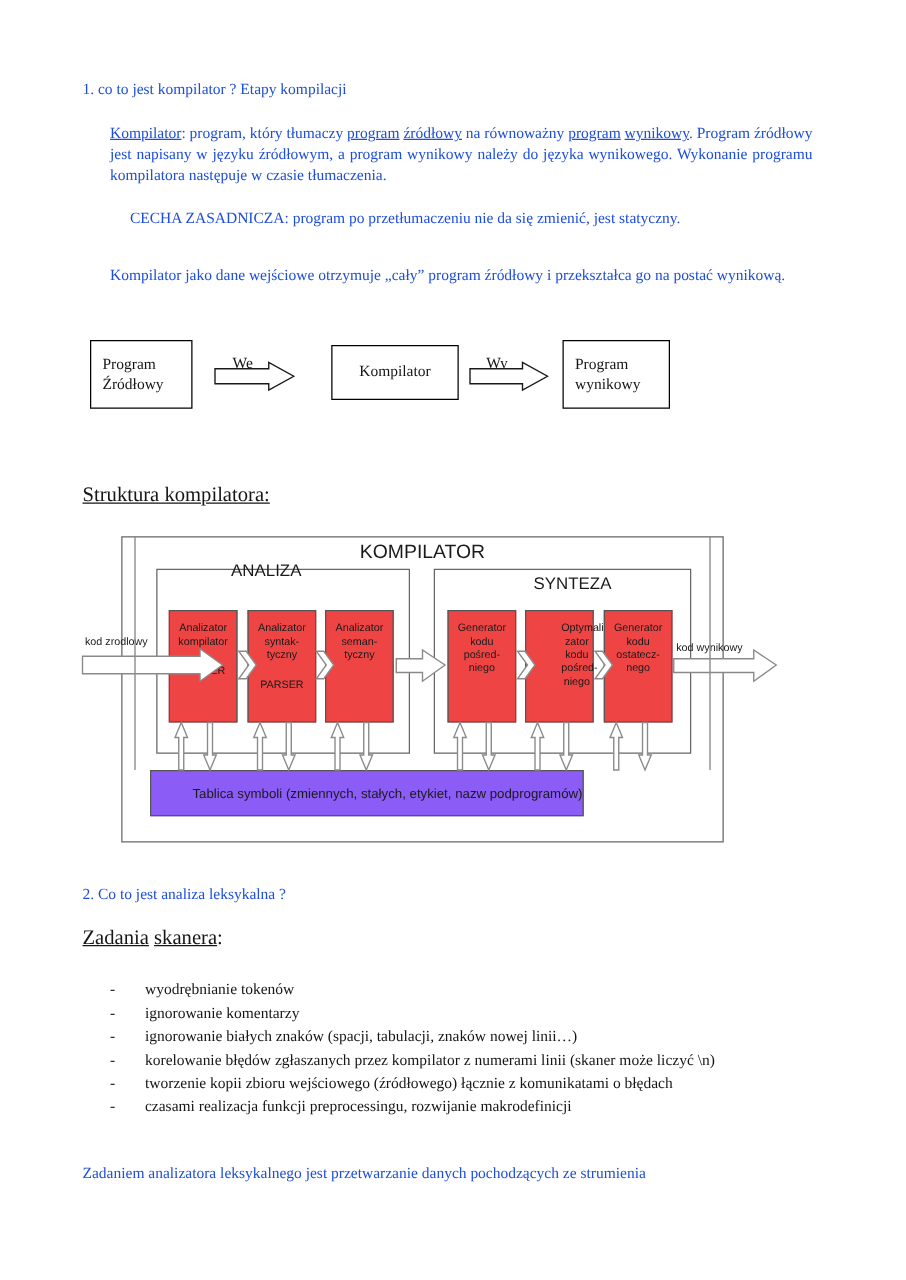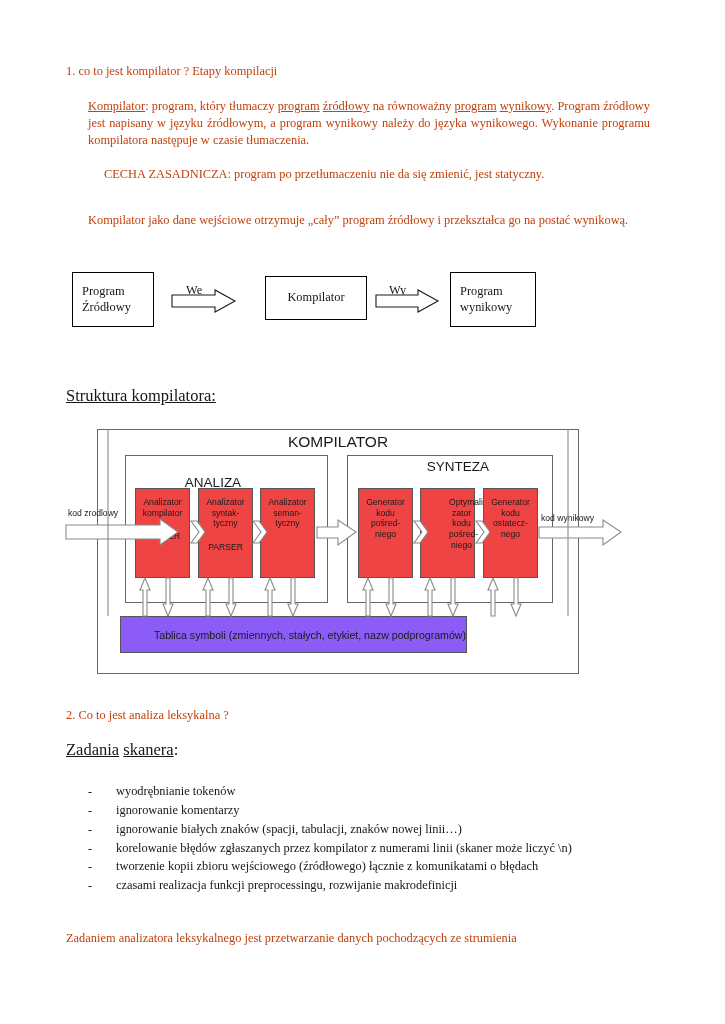--- a/index.html
+++ b/index.html
@@ -19,21 +19,21 @@
     position: absolute;
     inset: 0;
   }
 
   
   .prose {
     position: absolute;
     font-family: "Liberation Serif", serif;
     font-size: 12.4px;
     line-height: 1.38;
-    color: #c2410c;
+    color: #1d4ed8;
   }
   .q1-head { left: 66px;  top: 63px;  width: 600px; }
   .para    { left: 88px;  width: 562px; text-align: justify; }
   .p1 { top: 98px; }
   .p2 { top: 166px; margin-left: 16px; }
   .p3 { top: 212px; }
   .u { text-decoration: underline; }
 
   .q2-head { left: 66px; top: 707px; width: 600px; }
   .tail    { left: 66px; top: 930px; width: 620px; }
@@ -116,21 +116,21 @@
     font-family: "Liberation Sans", sans-serif;
     color: #1a1a1a;
     text-align: center;
     line-height: 1.18;
   }
   #dia-outer  { left: 97px;  top: 429px; width: 482px; height: 245px; border-color: #666; }
   #dia-analiza{ left: 125px; top: 455px; width: 203px; height: 148px; border-color: #666; }
   #dia-synteza{ left: 347px; top: 455px; width: 206px; height: 148px; border-color: #666; }
 
   #dia-title-kompilator { left: 97px;  top: 433px; width: 482px; font-size: 15.5px; }
-  #dia-title-analiza    { left: 125px; top: 475px; width: 176px; font-size: 13.5px; }
+  #dia-title-analiza    { left: 125px; top: 449px; width: 176px; font-size: 13.5px; }
   #dia-title-synteza    { left: 347px; top: 459px; width: 222px; font-size: 13.5px; }
 
   .pbox {
     position: absolute;
     box-sizing: border-box;
     border: 1.1px solid #555;
     top: 488px;
     height: 90px;
     width: 55px;
     font-family: "Liberation Sans", sans-serif;

